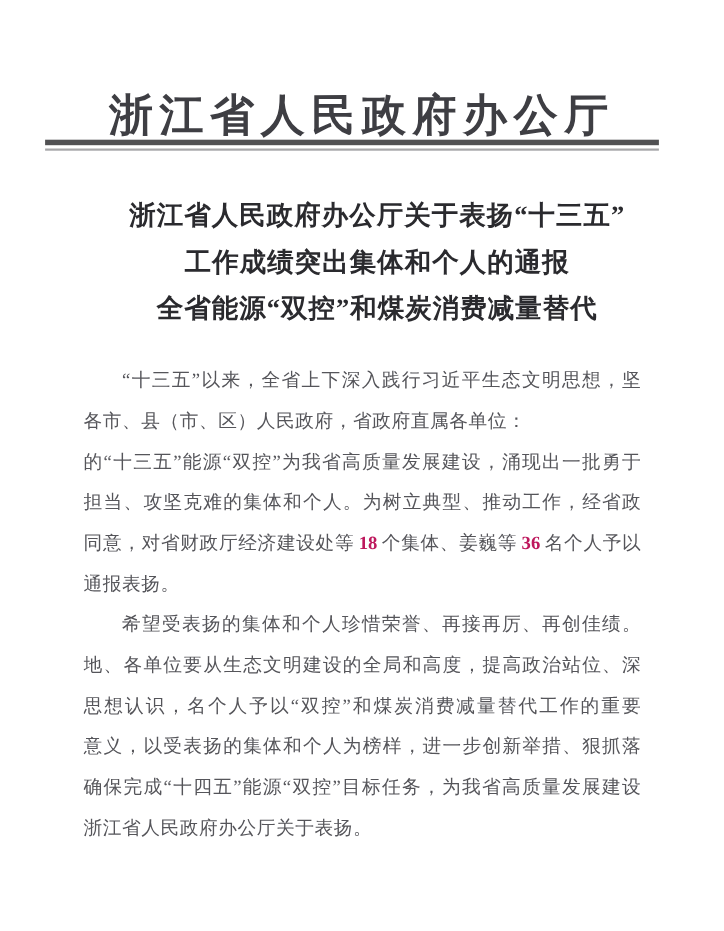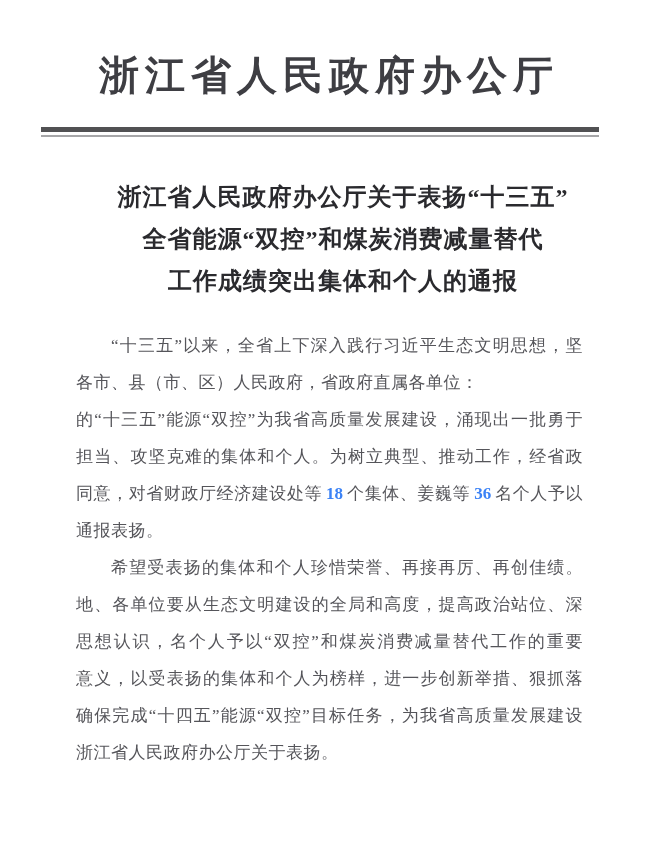--- a/index.html
+++ b/index.html
@@ -11,21 +11,21 @@
     position: relative;
     width: 658px;
     height: 846px;
     background: #ffffff;
     overflow: hidden;
     font-family: "Liberation Serif", "DejaVu Serif", serif;
   }
   
   .letterhead {
     position: absolute;
-    top: 48px;
+    top: 77px;
     left: 0;
     width: 658px;
     text-align: center;
     font-size: 40px;
     font-weight: bold;
     letter-spacing: 6px;
     color: #3e3e43;
     white-space: nowrap;
   }
   
@@ -86,41 +86,41 @@
   }
   .bline.indent {
     padding-left: 35px;
   }
   .bline.just.indent {
     width: 472px;
   }
   .num {
     font-family: "Liberation Serif", serif;
     font-weight: bold;
-    color: #3b82f6;
+    color: #be185d;
     letter-spacing: 0;
     margin: 0 4px;
   }
 </style>
 </head>
 <body>
 
 <div class="page">
 
   <div class="letterhead">浙江省人民政府办公厅</div>
 
   <div class="rules">
     <div class="rule-thick"></div>
     <div class="rule-thin"></div>
   </div>
 
   <div class="doc-title">
     <div class="tline">浙江省人民政府办公厅关于表扬“十三五”</div>
+    <div class="tline">工作成绩突出集体和个人的通报</div>
     <div class="tline">全省能源“双控”和煤炭消费减量替代</div>
-    <div class="tline">工作成绩突出集体和个人的通报</div>
   </div>
 
   <div class="doc-body">
 
     <div class="bline just indent">“十三五”以来，全省上下深入践行习近平生态文明思想，坚</div>
 
     <div class="bline">各市、县（市、区）人民政府，省政府直属各单位：</div>
     <div class="bline just">的“十三五”能源“双控”为我省高质量发展建设，涌现出一批勇于</div>
     <div class="bline just">担当、攻坚克难的集体和个人。为树立典型、推动工作，经省政府</div>
     <div class="bline just">

